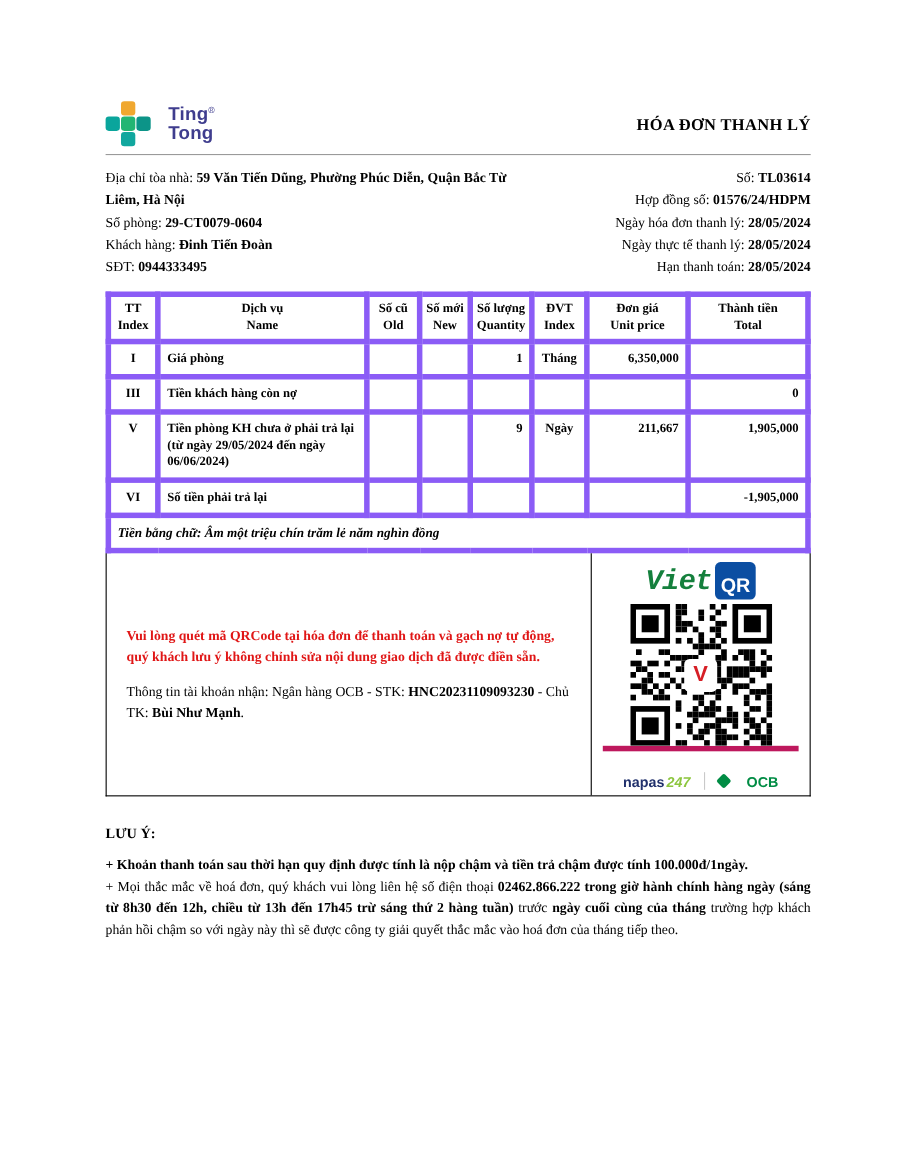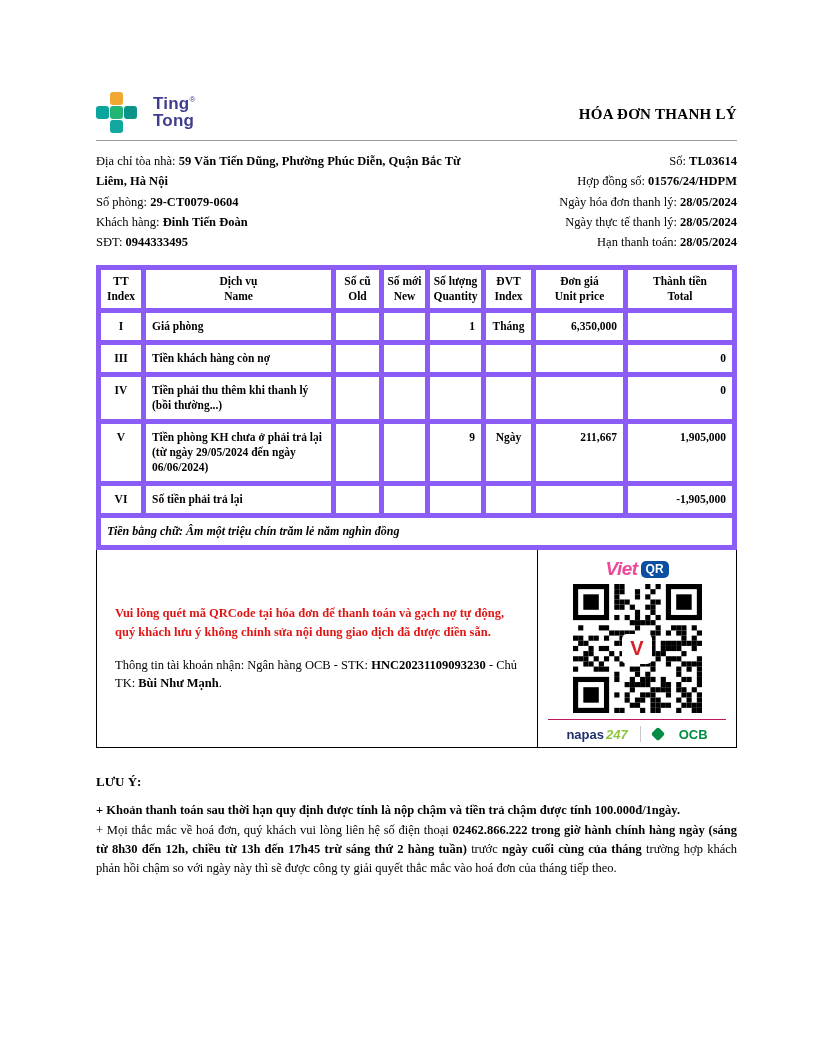--- a/index.html
+++ b/index.html
@@ -42,28 +42,28 @@
   td.c-qty, td.c-price, td.c-total { text-align:right; }
   td.c-unit { text-align:center; }
   td.words { font-style:italic; font-weight:700; padding:5px 8px; font-size:12px; }
 
   
   .qr-box { display:flex; border:1px solid #000; border-top:0; min-height:198px; }
   .qr-left { flex:1; padding:16px 18px; display:flex; flex-direction:column; justify-content:center; gap:14px; font-size:12.5px; line-height:1.5; }
   .qr-instruction { color:#e01616; font-weight:700; }
   .qr-right { width:199px; border-left:1px solid #000; display:flex; flex-direction:column; align-items:center; padding:6px 10px 5px; }
   .vietqr { font-family:"Liberation Sans","DejaVu Sans",sans-serif; display:flex; align-items:center; margin:2px 0 4px; }
-  .vq-viet { color:#ec4899; font-weight:700; font-style:italic; font-size:19px; letter-spacing:-.5px; }
-  .vq-qr { background:#0b4ea2; color:#fff; font-weight:700; font-size:12px; padding:1px 5px 2px; border-radius:5px; margin-left:3px;text-align:right; }
+  .vq-viet { color:#15803d; font-weight:700; font-style:italic; font-size:26px; letter-spacing:-.5px;font-family:Liberation Mono, monospace; }
+  .vq-qr { background:#0b4ea2; color:#fff; font-weight:700; font-size:18px; padding:11px 5px 2px; border-radius:5px; margin-left:3px;text-align:right; }
   .qr-code { position:relative; width:129px; height:129px; background:#fff; }
   .qr-code svg { width:129px; height:129px; display:block; }
   .qr-center-mark { position:absolute; left:50%; top:50%; width:30px; height:30px; transform:translate(-50%,-50%);
     background:#fff; border-radius:5px; display:flex; align-items:center; justify-content:center;
     color:#d61f26; font-family:"Liberation Sans","DejaVu Sans",sans-serif; font-weight:700; font-size:20px; }
-  .pay-logos { margin-top:auto; width:100%; border-top:1px solid #be185d; padding-top:6px; display:flex; align-items:center; justify-content:center; gap:12px;
+  .pay-logos { margin-top:auto; width:100%; border-top:5px solid #be185d; padding-top:19px; display:flex; align-items:center; justify-content:center; gap:12px;
     font-family:"Liberation Sans","DejaVu Sans",sans-serif; }
   .napas { font-weight:700; font-size:13px; }
   .napas-name { color:#21316c; }
   .napas-247 { color:#8dc63f; font-style:italic; margin-left:2px; }
   .logo-sep { width:1px; height:16px; background:#c9c9c9; }
   .ocb { display:flex; align-items:center; gap:16px; color:#008c44; font-weight:700; font-size:13px; }
   .ocb-diamond { width:10px; height:10px; background:#008c44; transform:rotate(45deg); border-radius:2px; display:inline-block; }
 
   
   .notes { margin-top:24px; font-size:12.5px; line-height:1.55; }
@@ -165,30 +165,20 @@
         <td class="c-old"></td>
         <td class="c-new"></td>
         <td class="c-qty">1</td>
         <td class="c-unit">Tháng</td>
         <td class="c-price">6,350,000</td>
         <td class="c-total"></td>
       </tr>
       <tr>
         <td class="c-tt">III</td>
         <td class="c-name">Tiền khách hàng còn nợ</td>
-        <td class="c-old"></td>
-        <td class="c-new"></td>
-        <td class="c-qty"></td>
-        <td class="c-unit"></td>
-        <td class="c-price"></td>
-        <td class="c-total">0</td>
-      </tr>
-      <tr>
-        <td class="c-tt">IV</td>
-        <td class="c-name">Tiền phải thu thêm khi thanh lý (bồi thường...)</td>
         <td class="c-old"></td>
         <td class="c-new"></td>
         <td class="c-qty"></td>
         <td class="c-unit"></td>
         <td class="c-price"></td>
         <td class="c-total">0</td>
       </tr>
       <tr>
         <td class="c-tt">V</td>
         <td class="c-name">Tiền phòng KH chưa ở phải trả lại (từ ngày 29/05/2024 đến ngày 06/06/2024)</td>

